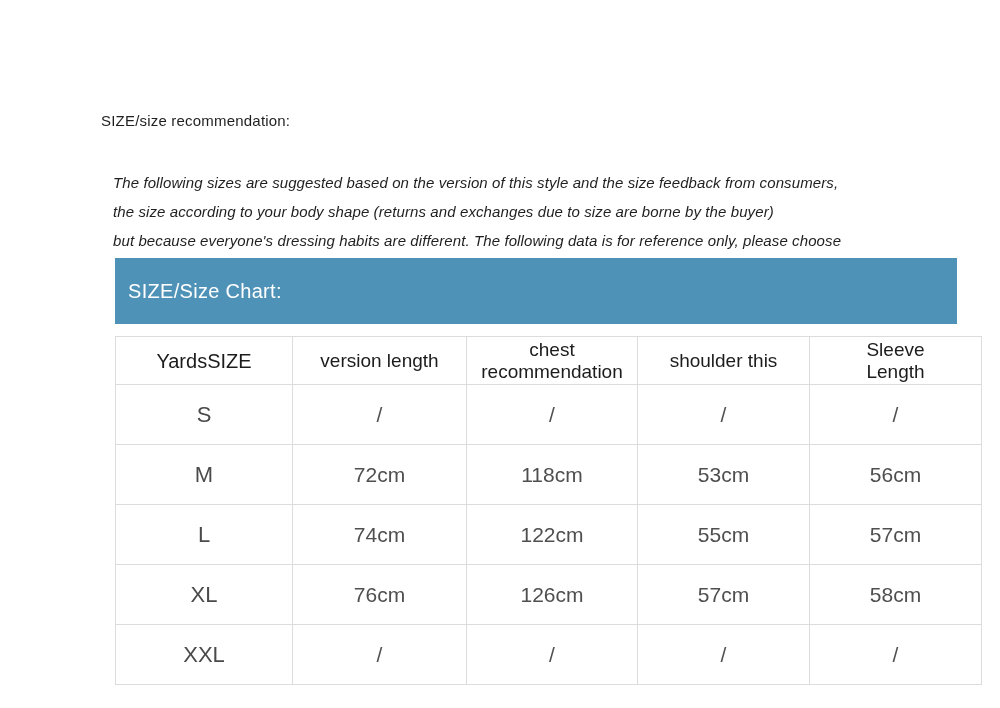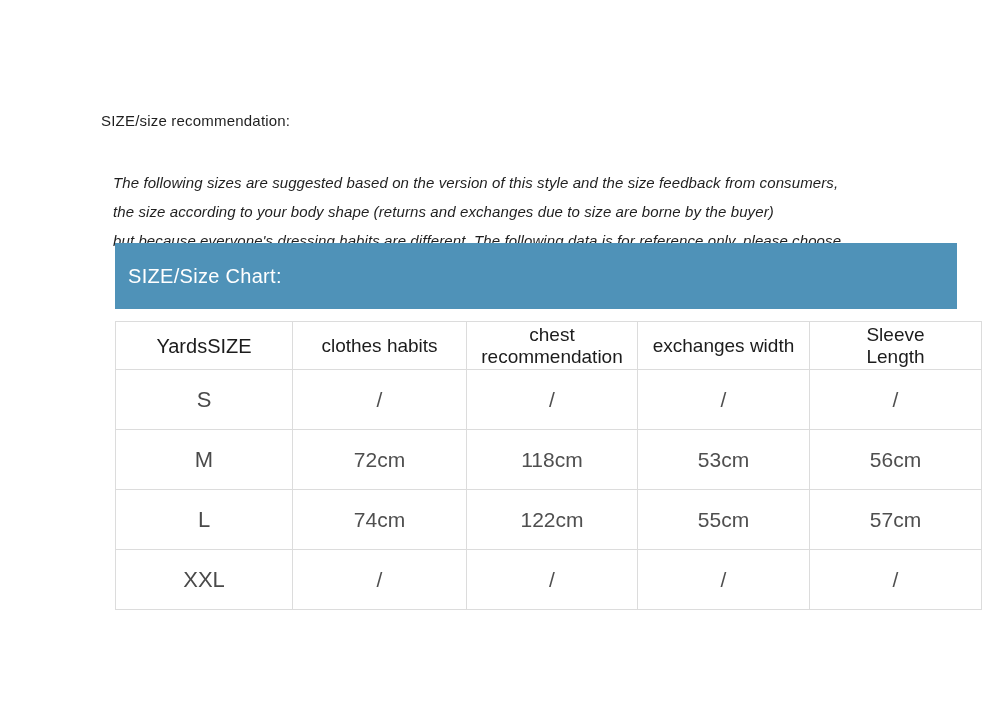--- a/index.html
+++ b/index.html
@@ -26,21 +26,21 @@
     top: 126px;
     font-size: 15px;
     line-height: 17px;
     color: #1f1f1f;
     letter-spacing: 0.1px;
   }
   .desc-line { white-space: nowrap; font-style: italic; }
   .chart {
     position: absolute;
     left: 67px;
-    top: 195px;
+    top: 210px;
     width: 866px;
   }
   .chart-header {
     height: 66px;
     display: flex;
     align-items: center;
     padding-left: 13px;
     color: #ffffff;
     font-size: 20px;
     letter-spacing: 0.3px;
@@ -96,24 +96,24 @@
     <colgroup>
       <col style="width:177px">
       <col style="width:174px">
       <col style="width:171px">
       <col style="width:172px">
       <col style="width:172px">
     </colgroup>
     <thead>
       <tr>
         <th class="hdr hdr-yards">YardsSIZE</th>
-        <th class="hdr">clothes habits</th>
+        <th class="hdr">version length</th>
         <th class="hdr hdr-left">chest
 recommendation</th>
-        <th class="hdr">exchanges width</th>
+        <th class="hdr">shoulder this</th>
         <th class="hdr">Sleeve
 Length</th>
       </tr>
     </thead>
     <tbody>
       <tr>
         <td class="size-cell">S</td>
         <td class="value-cell">/</td>
         <td class="value-cell">/</td>
         <td class="value-cell">/</td>
@@ -127,20 +127,27 @@
         <td class="value-cell">56cm</td>
       </tr>
       <tr>
         <td class="size-cell">L</td>
         <td class="value-cell">74cm</td>
         <td class="value-cell">122cm</td>
         <td class="value-cell">55cm</td>
         <td class="value-cell">57cm</td>
       </tr>
       <tr>
+        <td class="size-cell">XL</td>
+        <td class="value-cell">76cm</td>
+        <td class="value-cell">126cm</td>
+        <td class="value-cell">57cm</td>
+        <td class="value-cell">58cm</td>
+      </tr>
+      <tr>
         <td class="size-cell">XXL</td>
         <td class="value-cell">/</td>
         <td class="value-cell">/</td>
         <td class="value-cell">/</td>
         <td class="value-cell">/</td>
       </tr>
     </tbody>
   </table>
 </div>
 

